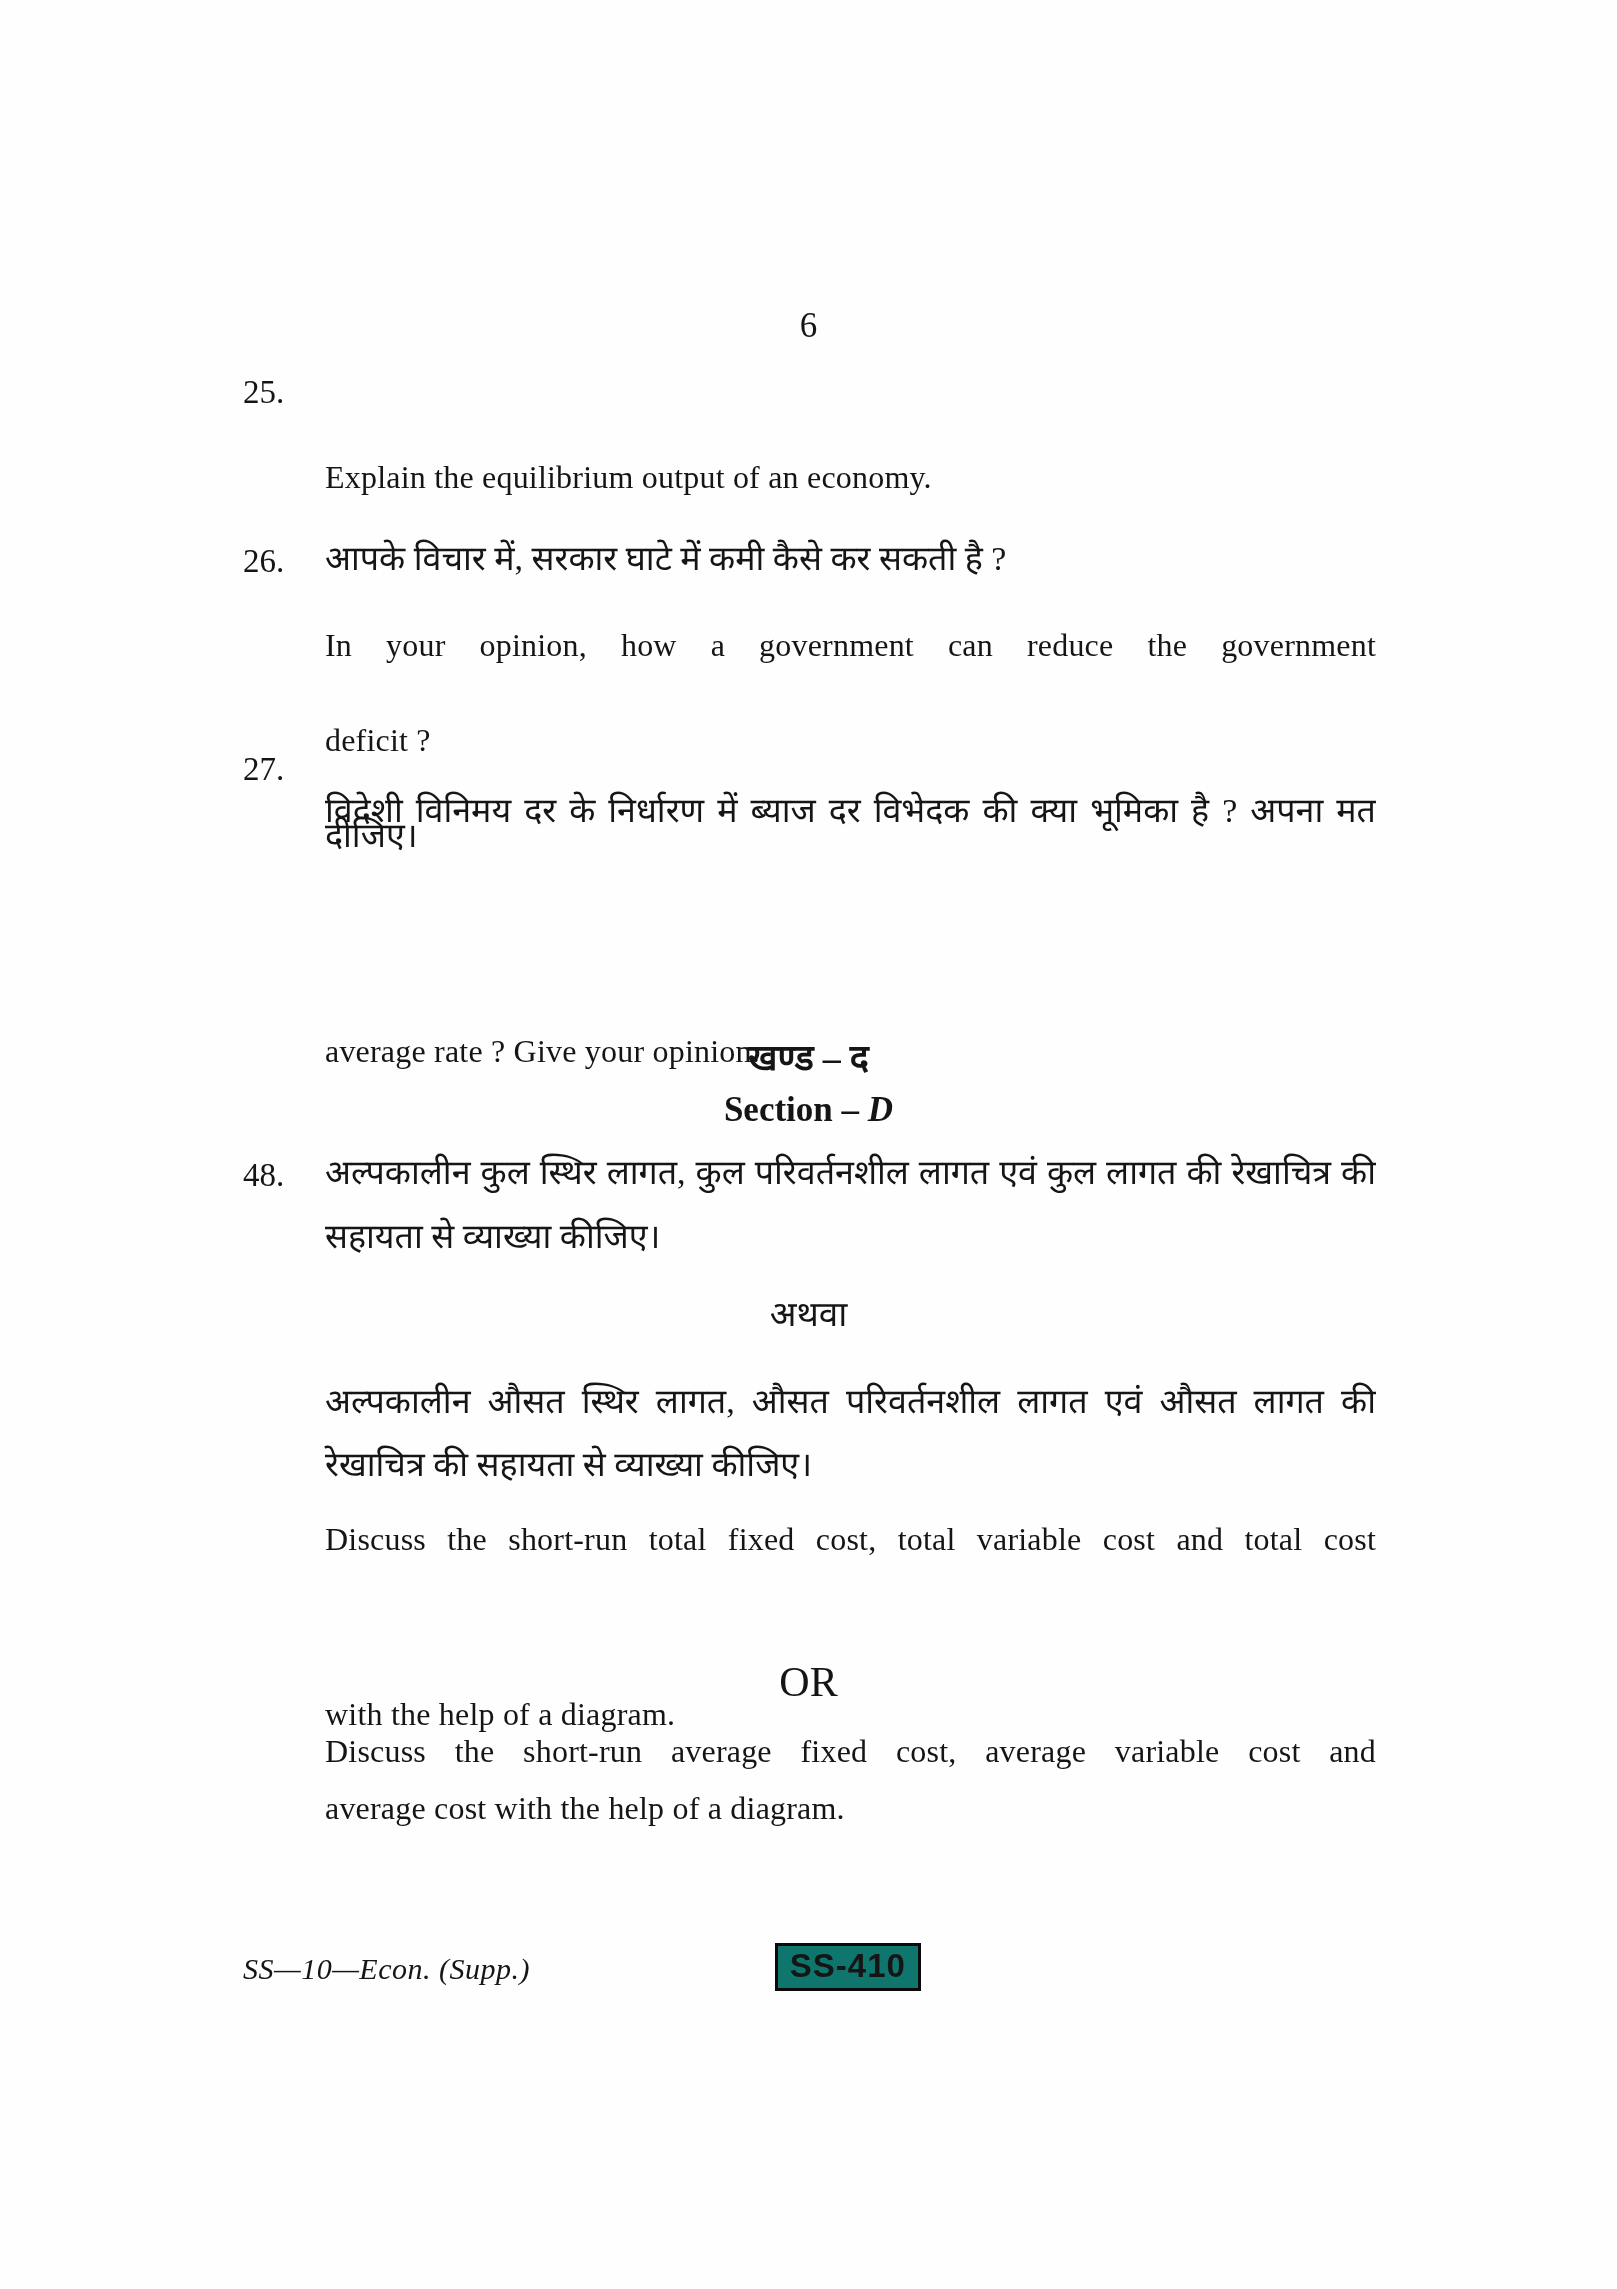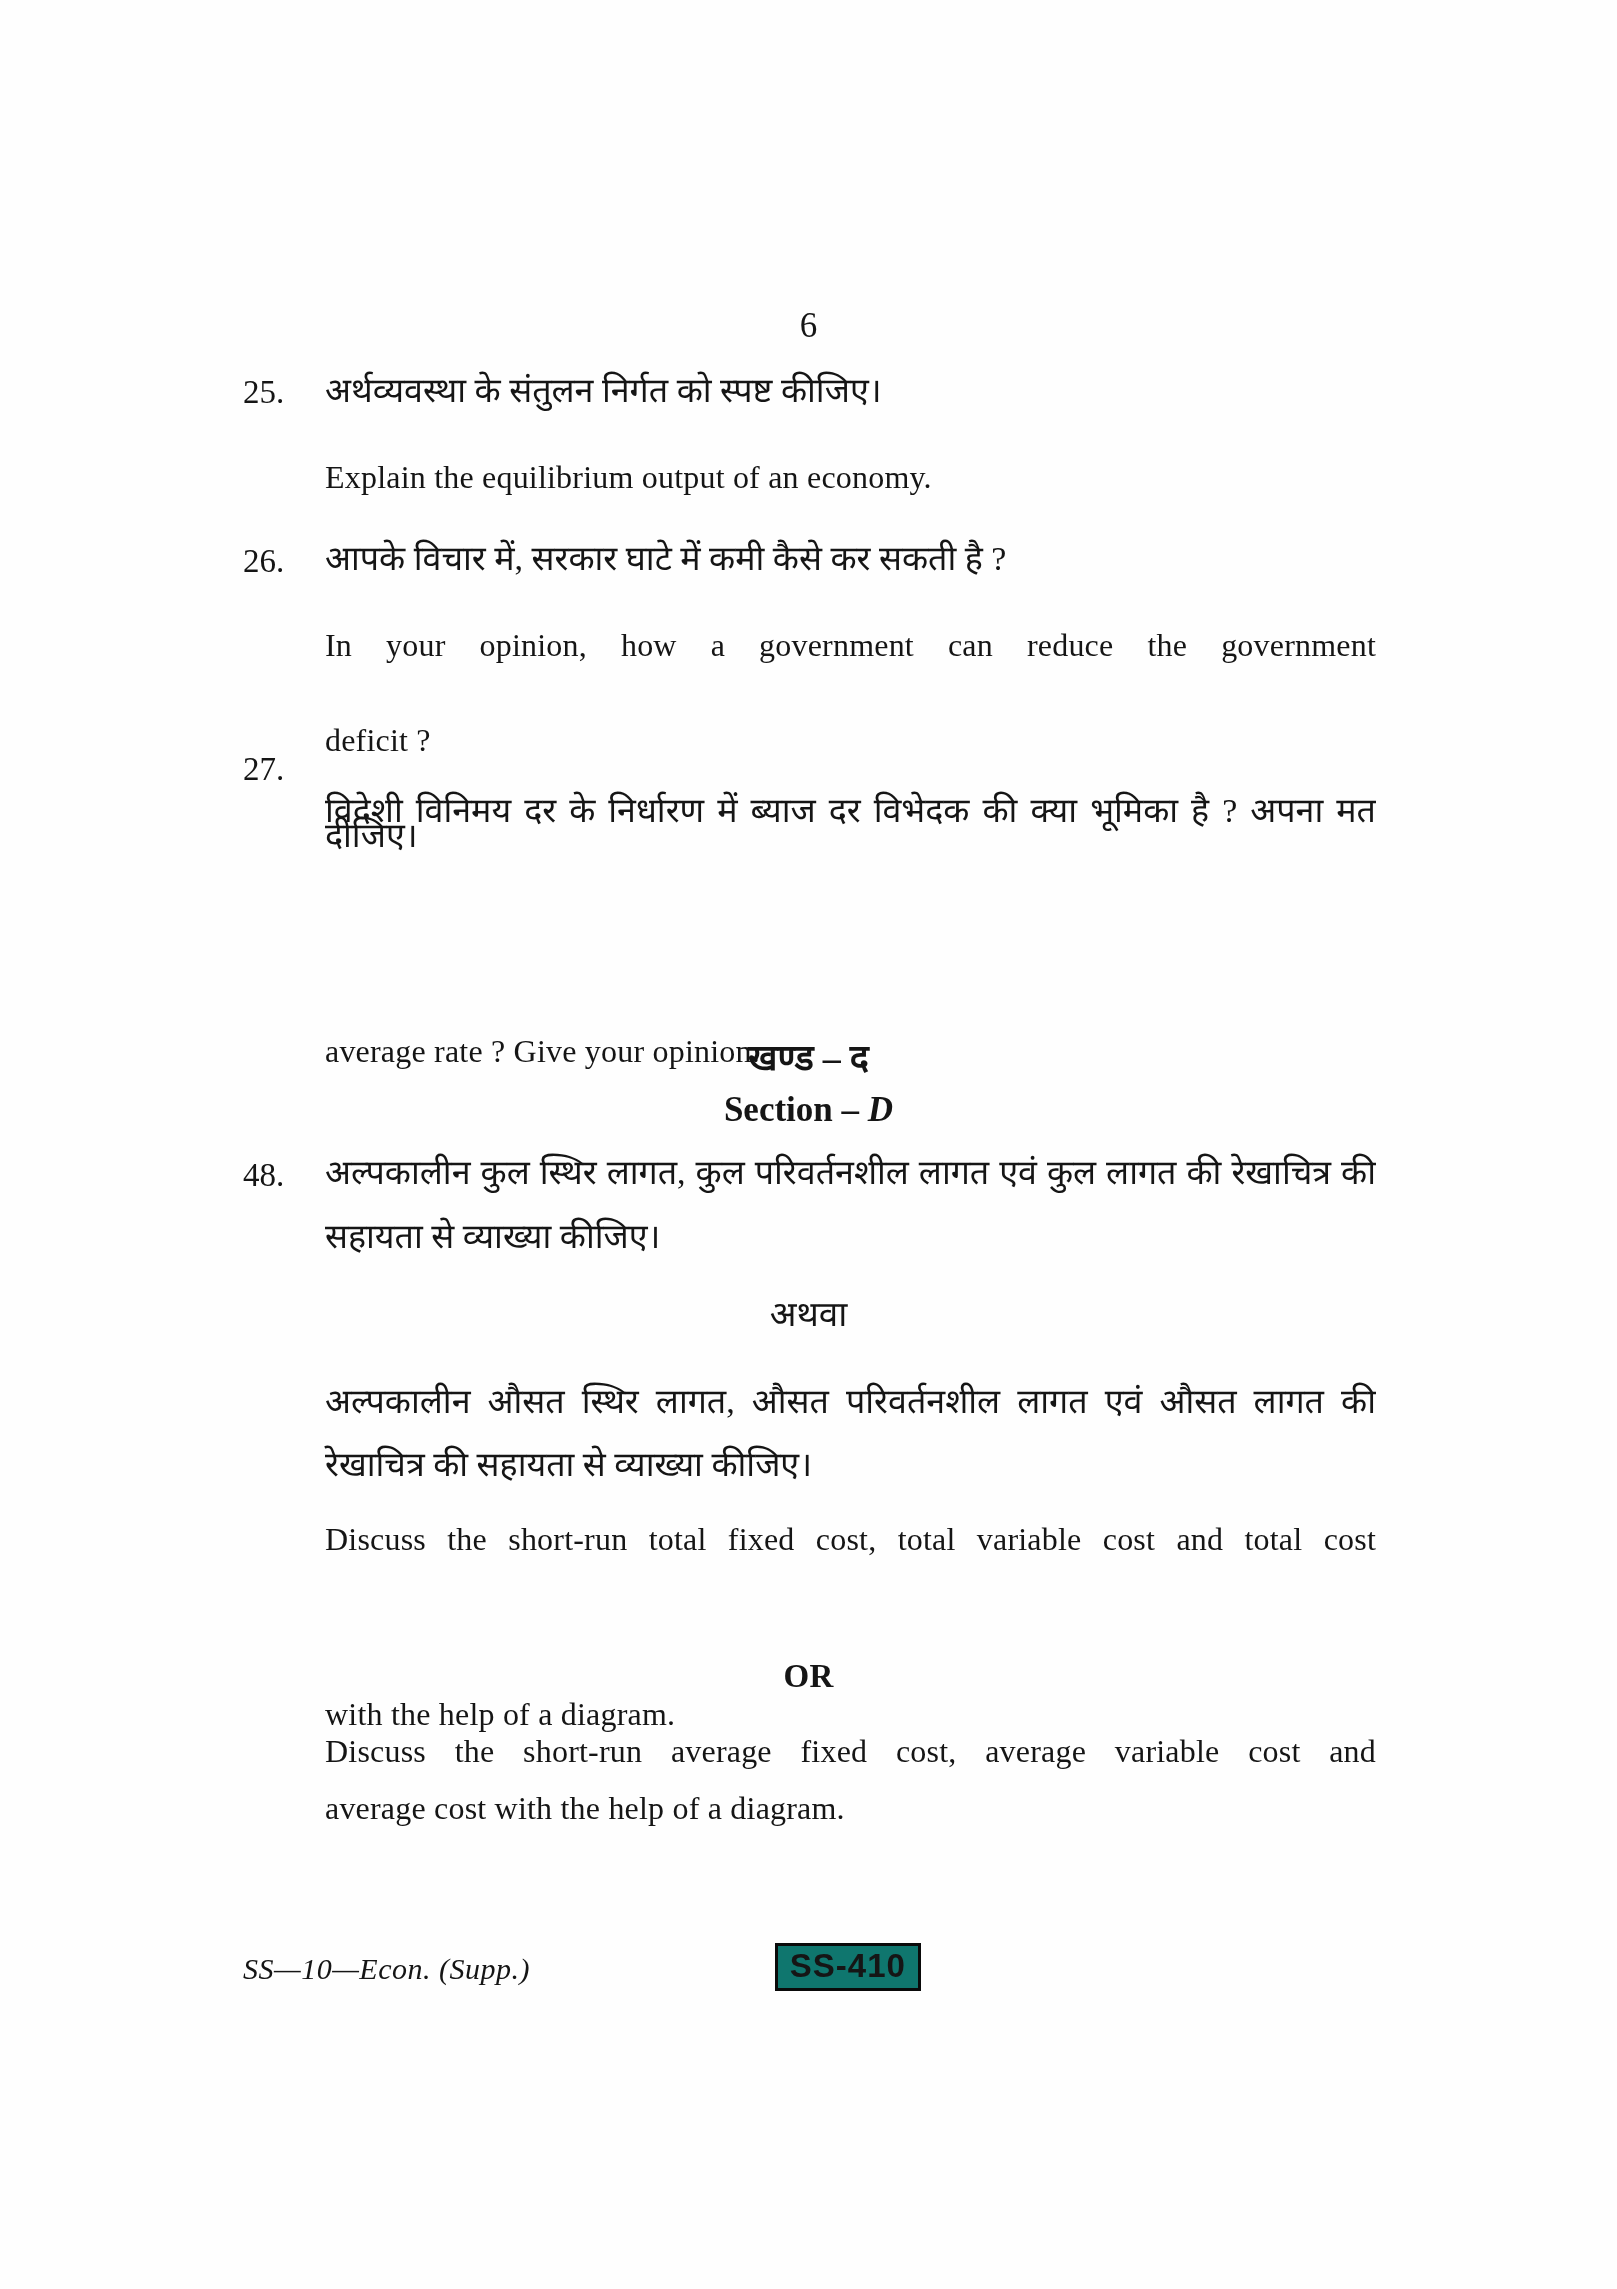--- a/index.html
+++ b/index.html
@@ -46,21 +46,20 @@
   }
 </style>
 </head>
 <body>
 
 <div class="page">
 
   <div class="abs centered eng" style="top:304px; font-size:35px;">6</div>
 
   <div class="abs qnum" style="top:374px; left:243px;">25.</div>
-  <div class="abs col hin" style="top:369px;">अर्थव्यवस्था के संतुलन निर्गत को स्पष्ट कीजिए।</div>
   <div class="abs col eng line-with-mark" style="top:457px;">
     <span>Explain the equilibrium output of an economy.</span>
     
   </div>
 
   <div class="abs qnum" style="top:543px; left:243px;">26.</div>
   <div class="abs col hin" style="top:537px;">आपके विचार में, सरकार घाटे में कमी कैसे कर सकती है ?</div>
   <div class="abs col eng stretch" style="top:625px;">In your opinion, how a government can reduce the government</div>
   <div class="abs col eng line-with-mark" style="top:680px;">
     <span>deficit ?</span>
@@ -88,21 +87,21 @@
 
   <div class="abs col hin stretch" style="top:1380px;">अल्पकालीन औसत स्थिर लागत, औसत परिवर्तनशील लागत एवं औसत लागत की</div>
   <div class="abs col hin" style="top:1443px;">रेखाचित्र की सहायता से व्याख्या कीजिए।</div>
 
   <div class="abs col eng stretch" style="top:1519px;">Discuss the short-run total fixed cost, total variable cost and total cost</div>
   <div class="abs col eng line-with-mark" style="top:1574px;">
     <span>with the help of a diagram.</span>
     
   </div>
 
-  <div class="abs centered eng" style="top:1656px; font-size:33px;font-weight:bold;">OR</div>
+  <div class="abs centered eng" style="top:1656px; font-size:42px;">OR</div>
 
   <div class="abs col eng stretch" style="top:1731px;">Discuss the short-run average fixed cost, average variable cost and</div>
   <div class="abs col eng" style="top:1788px;">average cost with the help of a diagram.</div>
 
   <div class="abs footer-left" style="top:1952px; left:243px;">SS—10—Econ. (Supp.)</div>
   <div class="abs footer-box" style="top:1943px; left:775px;">SS-410</div>
 
 </div>
 
 

